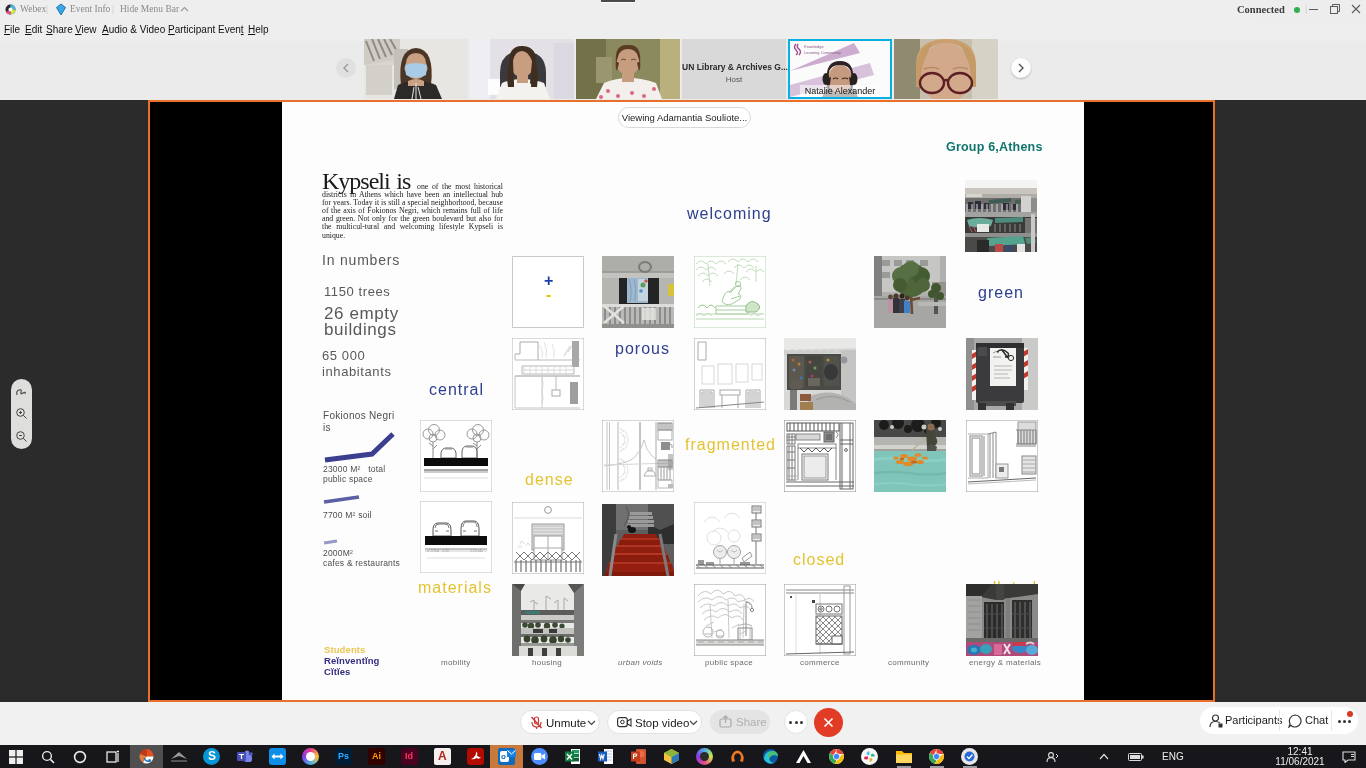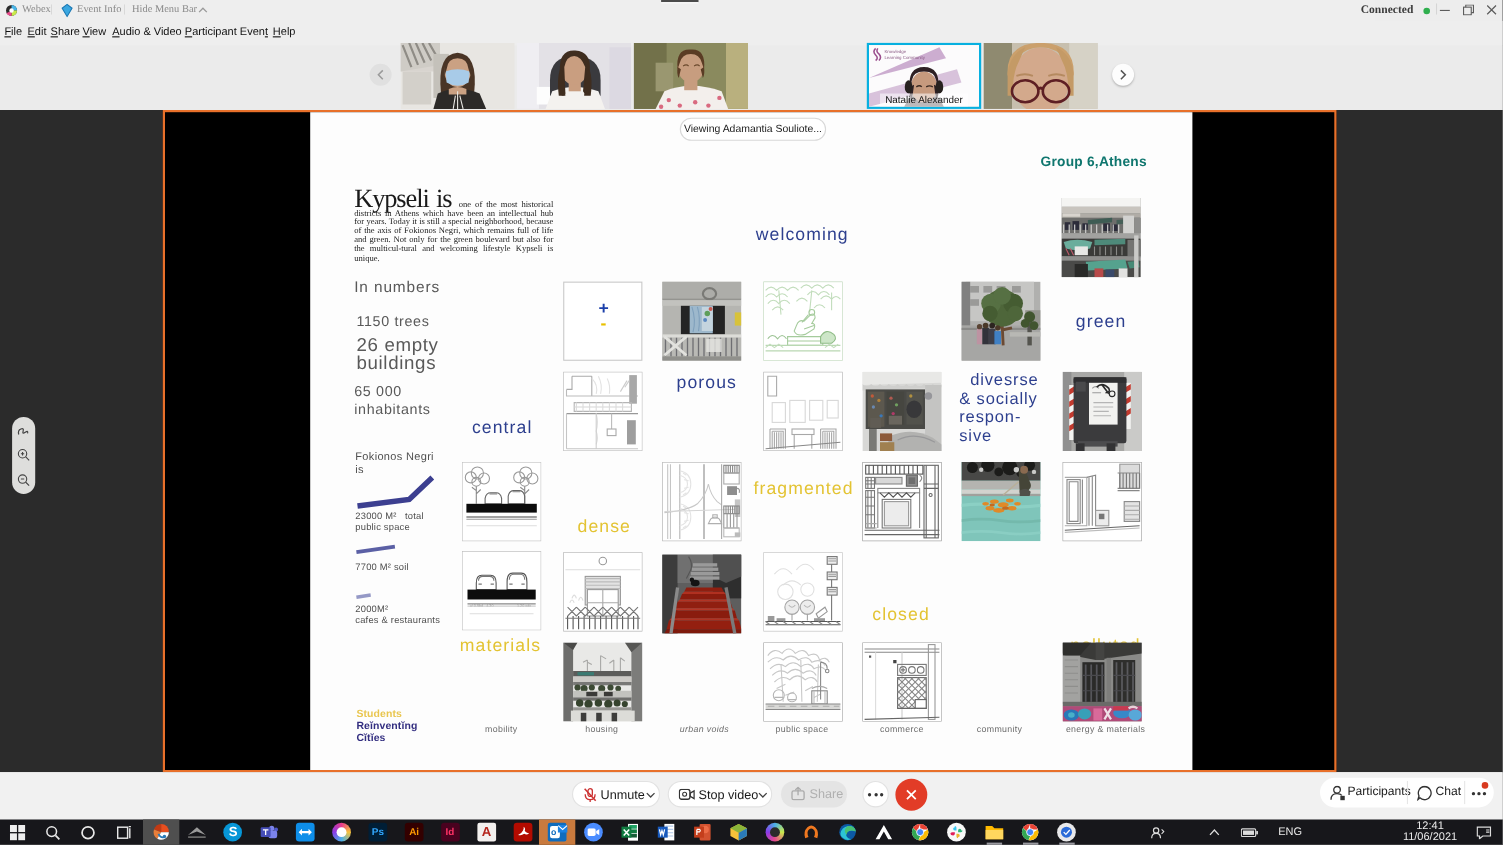--- a/index.html
+++ b/index.html
@@ -150,20 +150,24 @@
         <rect x="46" y="34" width="12" height="9" fill="#c79d7f"></rect>
 
         <ellipse cx="52" cy="22" rx="12" ry="14" fill="#c79d7f"></ellipse>
 
         <path d="M40 24 Q38 5 52 6 Q66 5 64 24 L62 18 Q60 10 52 10 Q44 10 42 18 Z" fill="#5a3c24"></path>
         <path d="M40 22 Q39 28 41 32 L43 24 Z M64 22 Q65 28 63 32 L61 24 Z" fill="#5a3c24"></path>
         <path d="M45 21 Q48 19 50 21 M55 21 Q58 19 60 21" stroke="#6b4a2e" stroke-width="1" fill="none"></path>
       </svg>
     </div>
 
+    <div class="abs" style="left:682px;top:-2px;width:104px;height:60px;background:#d9d9d9;">
+      <div class="abs" style="left:0;top:23px;width:104px;text-align:center;font-size:8.5px;font-weight:bold;color:#2b2b2b;white-space:nowrap;">UN Library &amp; Archives G...</div>
+      <div class="abs" style="left:0;top:36px;width:104px;text-align:center;font-size:8px;color:#555;">Host</div>
+    </div>
 
     <div class="abs" style="left:788px;top:-2px;width:104px;height:60px;overflow:hidden;border:2px solid #07b0e0;box-sizing:border-box;">
       <svg width="100" height="56" viewBox="0 0 100 56">
         <rect width="100" height="56" fill="#fcfbfc"></rect>
         <path d="M0 30 L64 2 L70 12 Z" fill="#c39fc8" opacity="0.85"></path>
         <path d="M0 44 L80 22 L84 34 L0 56 Z" fill="#b48aba" opacity="0.5"></path>
         <path d="M6 3 Q3 6 6 9 Q9 12 6 14 M8 3 Q6 6 9 8 Q12 11 9 14" fill="none" stroke="#9b4f8e" stroke-width="1.4"></path>
         <text x="14" y="7" font-size="4" fill="#8a5a84">Knowledge</text>
         <text x="14" y="13" font-size="4" fill="#8a5a84">Learning Community</text>
 
@@ -250,21 +254,20 @@
 
     <div class="abs" style="left:42px;top:543px;font-size:9.5px;font-weight:bold;line-height:10.8px;letter-spacing:0.1px;">
       <span style="color:#e9c64f;">Students</span><br><span style="color:#332e80;">Reĭnventĭng<br>Cĭtĭes</span>
     </div>
 
     <div class="gothic abs blue" style="left:405px;top:103px;font-size:16px;letter-spacing:1px;">welcoming</div>
     <div class="abs" style="left:664px;top:38px;font-size:12.5px;font-weight:bold;color:#0f766e;letter-spacing:0.2px;">Group 6,Athens</div>
     <div class="gothic abs blue" style="left:696px;top:182px;font-size:16px;letter-spacing:1px;">green</div>
     <div class="gothic abs blue" style="left:147px;top:279px;font-size:16px;letter-spacing:1px;">central</div>
     <div class="gothic abs blue" style="left:333px;top:238px;font-size:16px;letter-spacing:1px;">porous</div>
-    <div class="gothic abs blue" style="left:590px;top:235px;font-size:15px;letter-spacing:0.8px;line-height:17px;">&nbsp;&nbsp;divesrse<br>&amp; socially<br>respon-<br>sive</div>
     <div class="gothic abs yellow" style="left:243px;top:369px;font-size:16px;letter-spacing:1px;">dense</div>
     <div class="gothic abs yellow" style="left:403px;top:334px;font-size:16px;letter-spacing:1px;">fragmented</div>
     <div class="gothic abs yellow" style="left:511px;top:449px;font-size:16px;letter-spacing:1px;">closed</div>
     <div class="gothic abs yellow" style="left:691px;top:434px;font-size:16px;letter-spacing:1px;margin-top:43px;">polluted</div>
     <div class="gothic abs yellow" style="left:136px;top:477px;font-size:16px;letter-spacing:1px;">materials</div>
 
     <svg class="tile" style="left:683px;top:78px;" width="72" height="72" viewBox="0 0 72 72">
       <rect width="72" height="72" fill="#8a8a88"></rect>
       <rect x="0" y="0" width="72" height="8" fill="#f4f4f2"></rect>
       <rect x="0" y="8" width="72" height="6" fill="#c8c4be"></rect>

